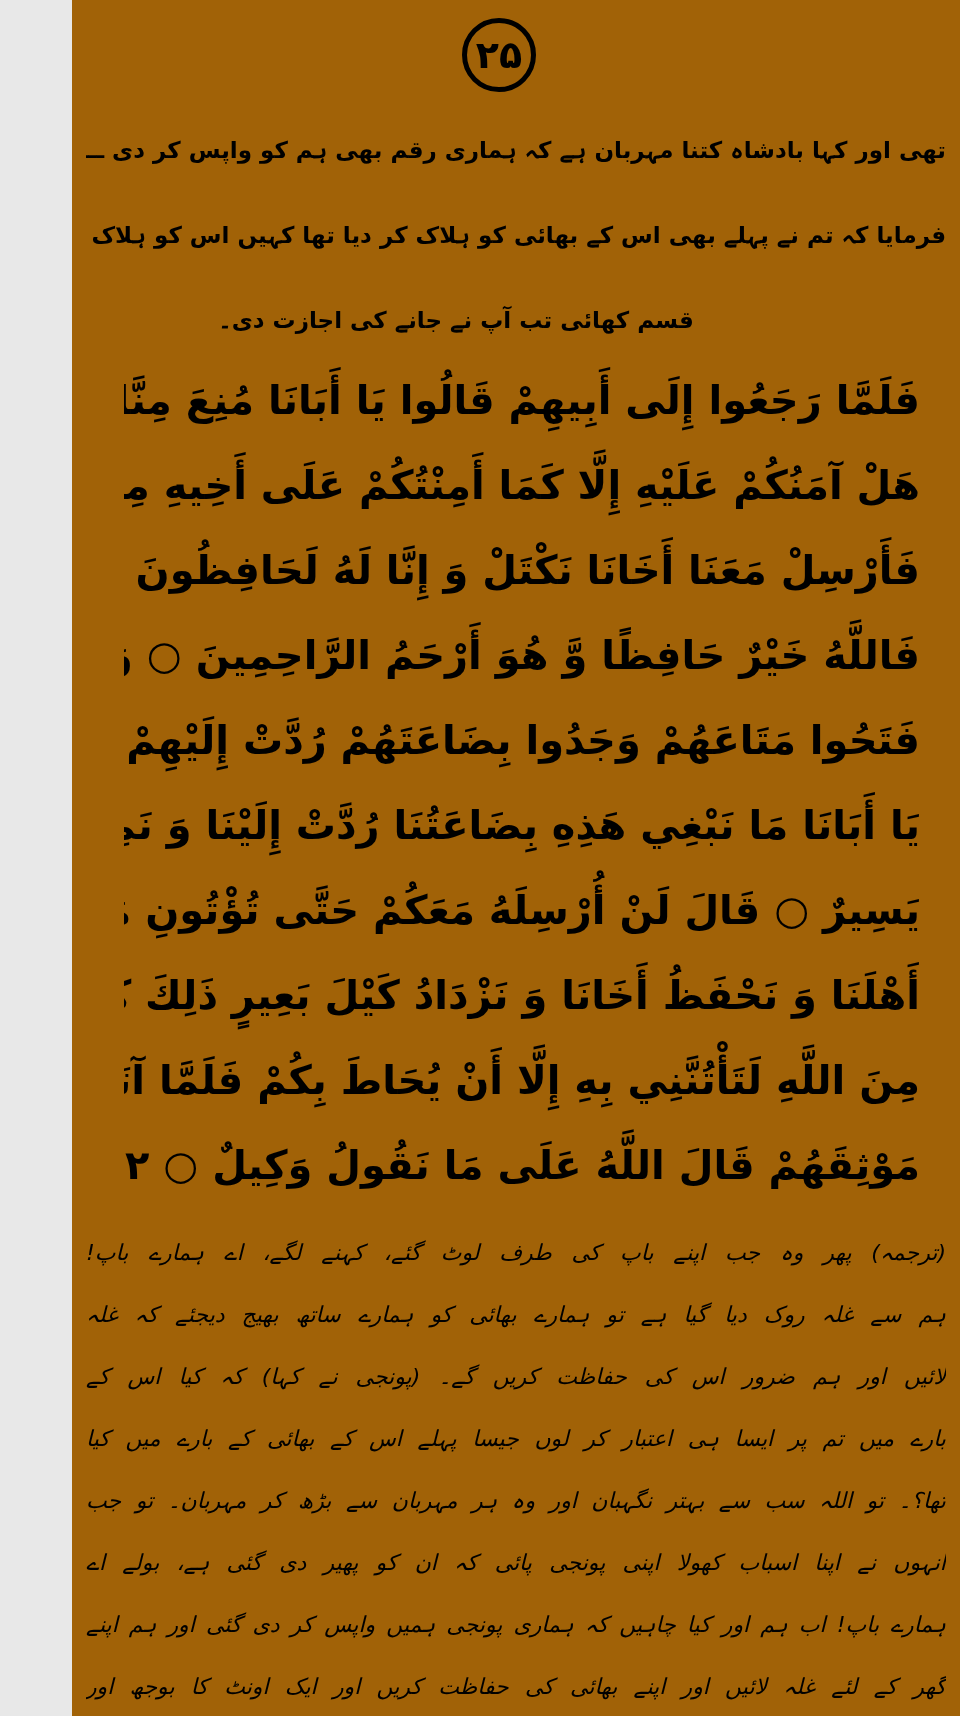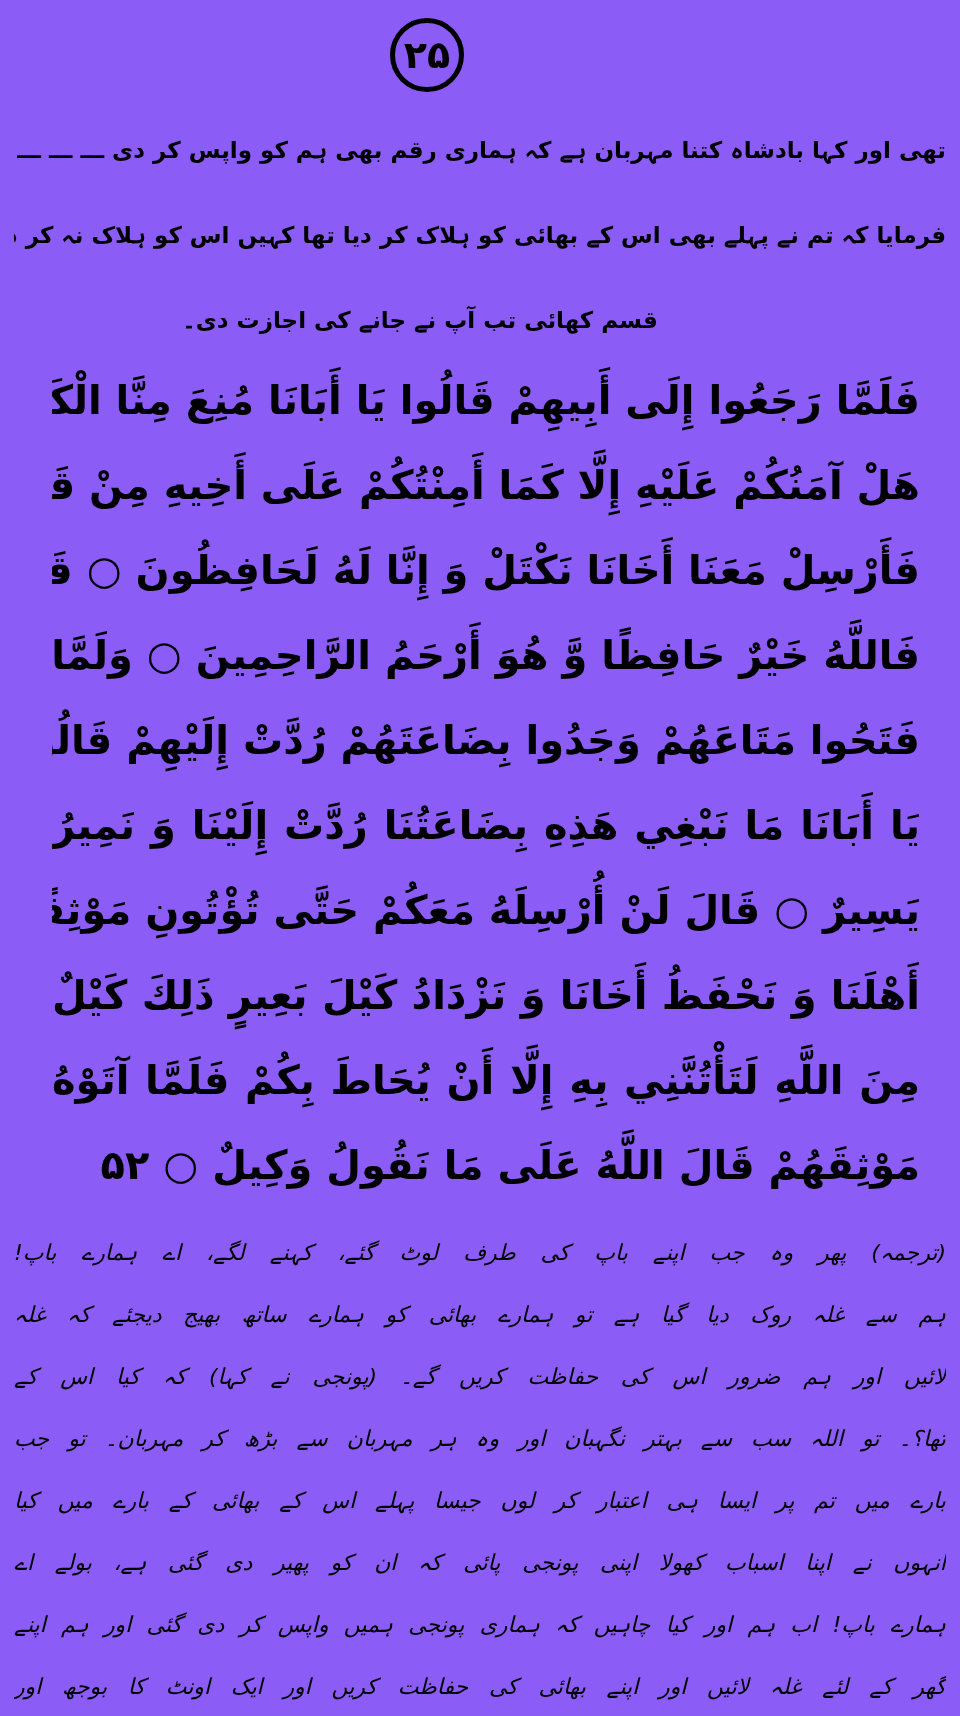--- a/index.html
+++ b/index.html
@@ -1,23 +1,23 @@
 <!DOCTYPE html>
 <html lang="ur" dir="rtl"><head>
 <meta charset="utf-8">
 <style>
   * { margin: 0; padding: 0; box-sizing: border-box; }
   html, body { background: #e8e8e8; }
   body { width: 960px; font-family: "DejaVu Sans", sans-serif; }
 
   .page {
     position: relative;
-    width: 960px;
+    width: 888px;
     height: 1716px;
-    background: #8b5cf6;
+    background: #a16207;
     color: #000000;
     overflow: hidden;
     direction: rtl;
     margin-left: 36px;
   }
 
   
   .page-number-circle {
     position: absolute;
     top: 18px;
@@ -125,20 +125,20 @@
     <div class="q-line">يَسِيرٌ ○ قَالَ لَنْ أُرْسِلَهُ مَعَكُمْ حَتَّى تُؤْتُونِ مَوْثِقًا</div>
     <div class="q-line">أَهْلَنَا وَ نَحْفَظُ أَخَانَا وَ نَزْدَادُ كَيْلَ بَعِيرٍ ذَلِكَ كَيْلٌ</div>
     <div class="q-line">مِنَ اللَّهِ لَتَأْتُنَّنِي بِهِ إِلَّا أَنْ يُحَاطَ بِكُمْ فَلَمَّا آتَوْهُ</div>
     <div class="q-line q-last">مَوْثِقَهُمْ قَالَ اللَّهُ عَلَى مَا نَقُولُ وَكِيلٌ ○ ۵۲</div>
   </div>
 
   <div class="translation" lang="ur">
     <div class="tr-line">(ترجمہ) پھر وہ جب اپنے باپ کی طرف لوٹ گئے، کہنے لگے، اے ہمارے باپ!</div>
     <div class="tr-line">ہم سے غلہ روک دیا گیا ہے تو ہمارے بھائی کو ہمارے ساتھ بھیج دیجئے کہ غلہ</div>
     <div class="tr-line">لائیں اور ہم ضرور اس کی حفاظت کریں گے۔ (پونجی نے کہا) کہ کیا اس کے</div>
+    <div class="tr-line">بارے میں تم پر ایسا ہی اعتبار کر لوں جیسا پہلے اس کے بھائی کے بارے میں کیا</div>
     <div class="tr-line">تھا؟۔ تو اللہ سب سے بہتر نگہبان اور وہ ہر مہربان سے بڑھ کر مہربان۔ تو جب</div>
-    <div class="tr-line">بارے میں تم پر ایسا ہی اعتبار کر لوں جیسا پہلے اس کے بھائی کے بارے میں کیا</div>
     <div class="tr-line">انہوں نے اپنا اسباب کھولا اپنی پونجی پائی کہ ان کو پھیر دی گئی ہے، بولے اے</div>
     <div class="tr-line">ہمارے باپ! اب ہم اور کیا چاہیں کہ ہماری پونجی ہمیں واپس کر دی گئی اور ہم اپنے</div>
     <div class="tr-line">گھر کے لئے غلہ لائیں اور اپنے بھائی کی حفاظت کریں اور ایک اونٹ کا بوجھ اور</div>
   </div>
 
 </div>
 
 </body></html>

